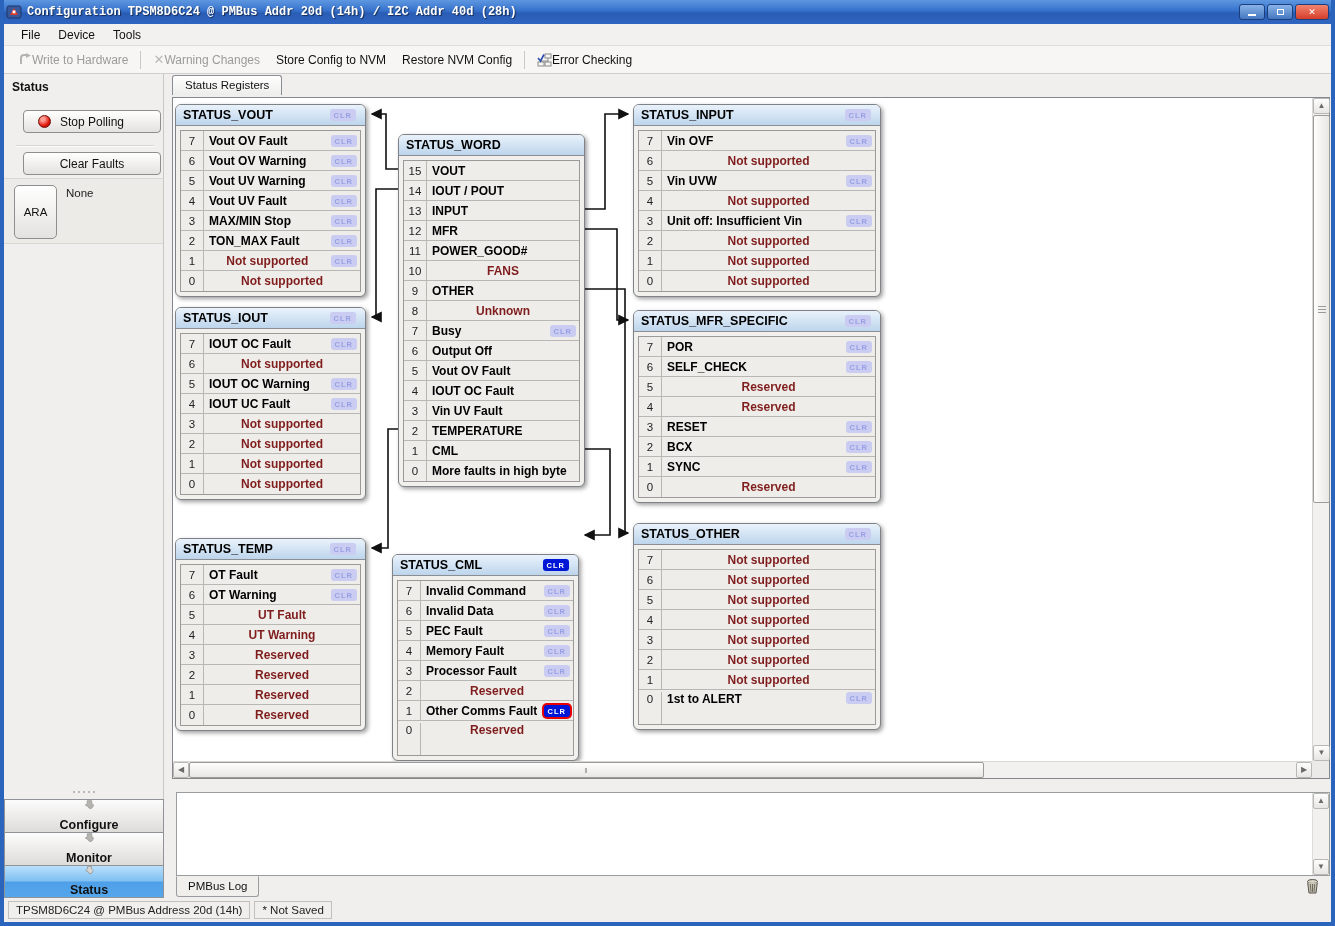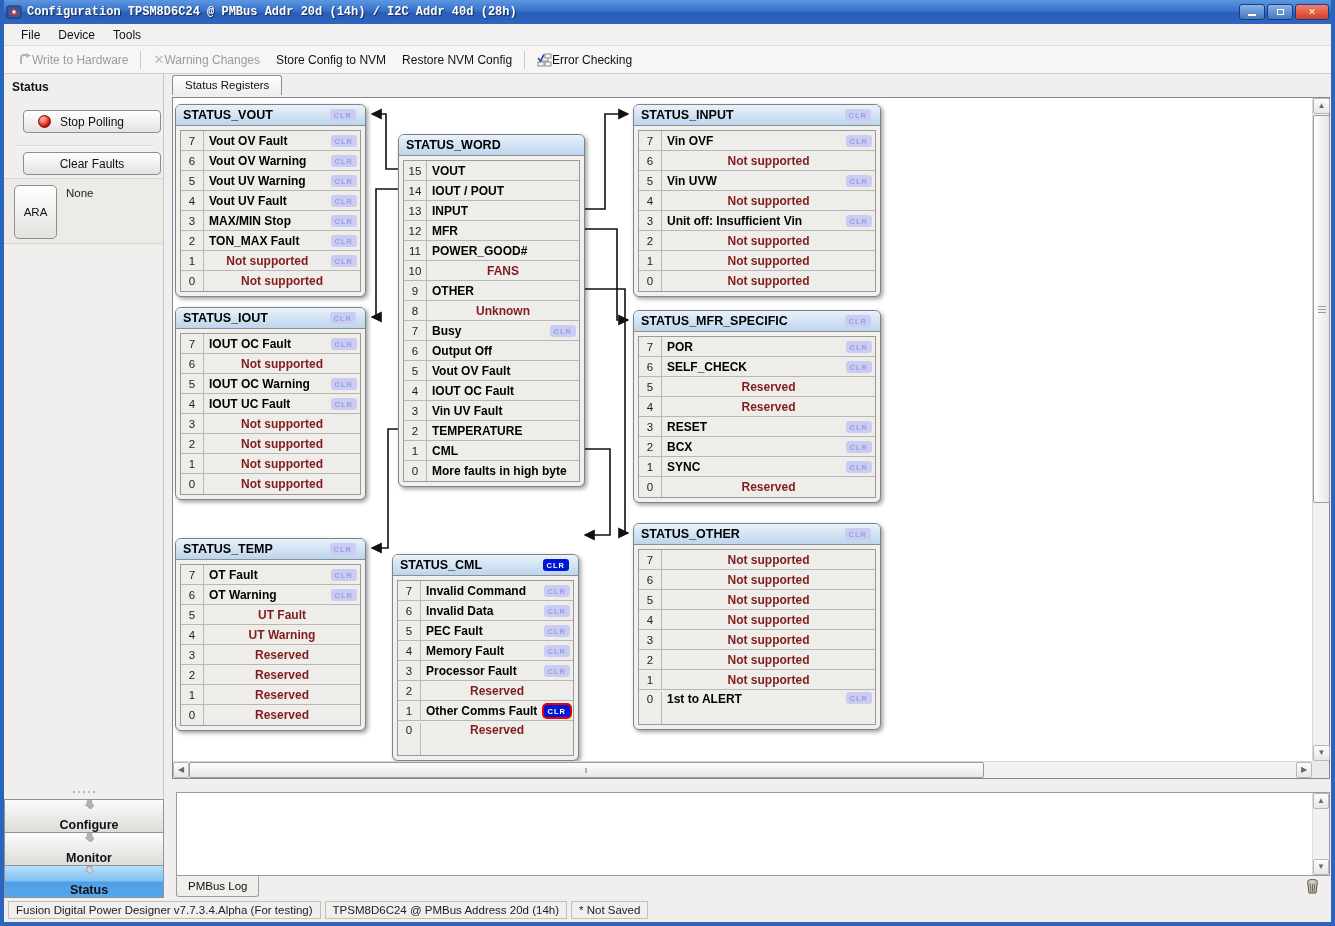--- a/index.html
+++ b/index.html
@@ -660,18 +660,17 @@
     <span class="trash">
       <svg width="17" height="17" viewBox="0 0 17 17">
           <ellipse cx="8.5" cy="3.5" rx="5" ry="2" fill="#d8d4c4" stroke="#55524a"></ellipse>
           <path d="M3.7 4.5 L5 15 h7 L13.3 4.5" fill="#c9c5b4" stroke="#55524a"></path>
           <path d="M6.3 6 L7 13.8 M8.5 6 V13.8 M10.7 6 L10 13.8" stroke="#6d6a60" fill="none"></path>
         </svg>
     </span>
   </div>
 
   <div class="statusbar">
-    <span class="sb-cell">Fusion Digital Power Designer v7.7.3.4.Alpha (For testing)</span>
     <span class="sb-cell">TPSM8D6C24 @ PMBus Address 20d (14h)</span>
     <span class="sb-cell">* Not Saved</span>
   </div>
 
 </div>
 
 </body></html>

